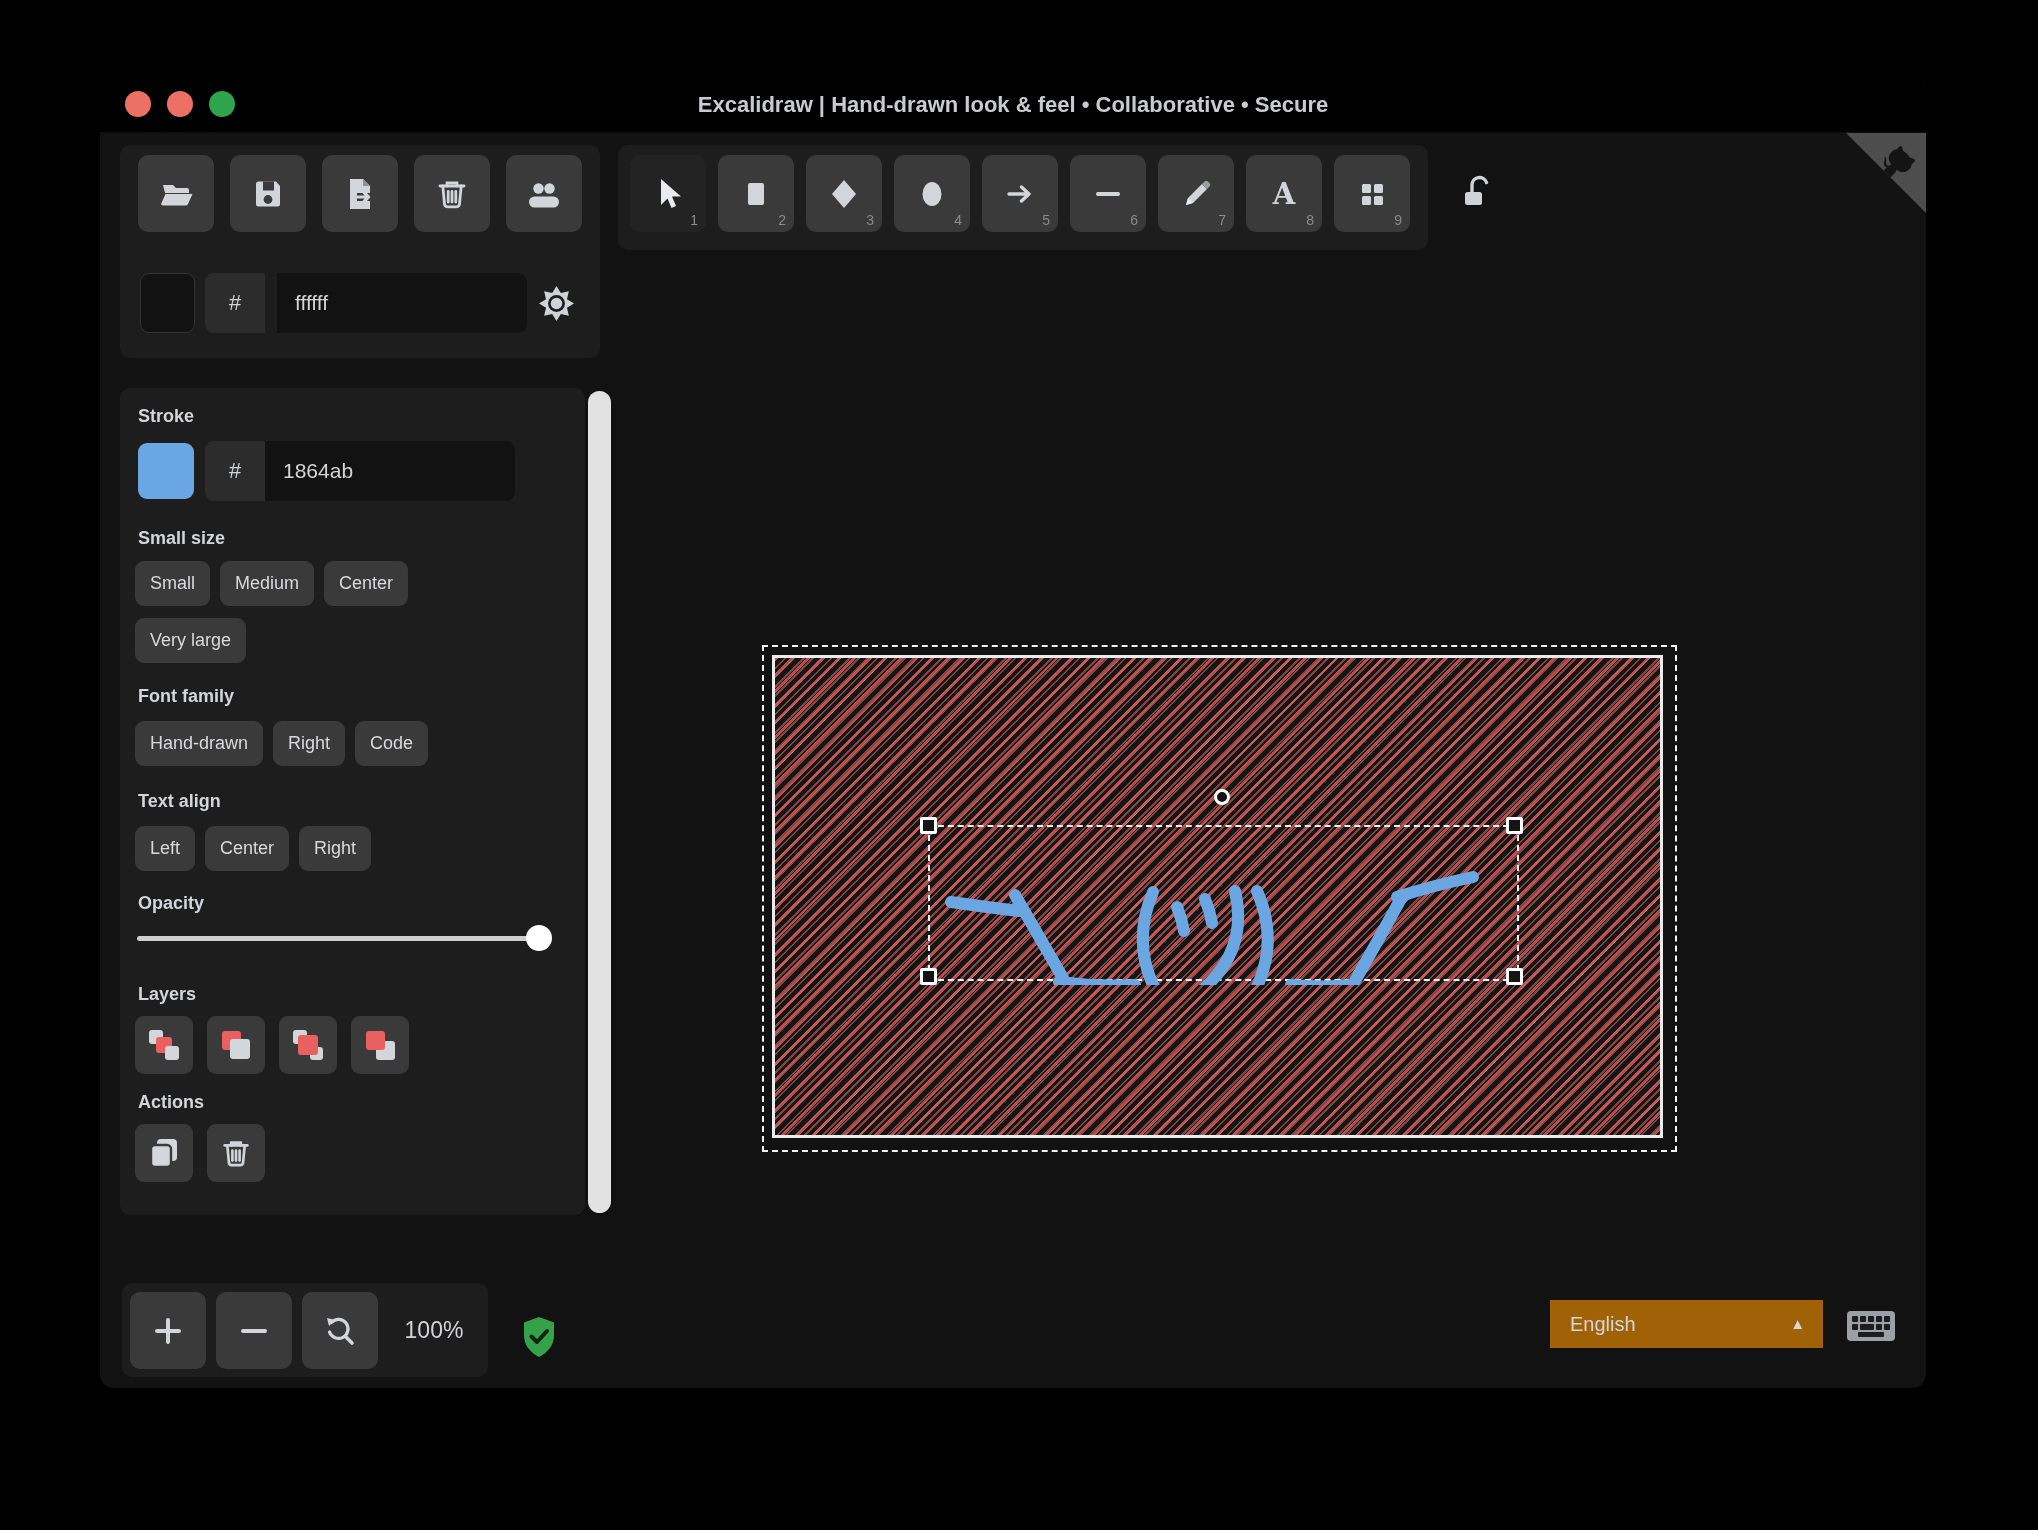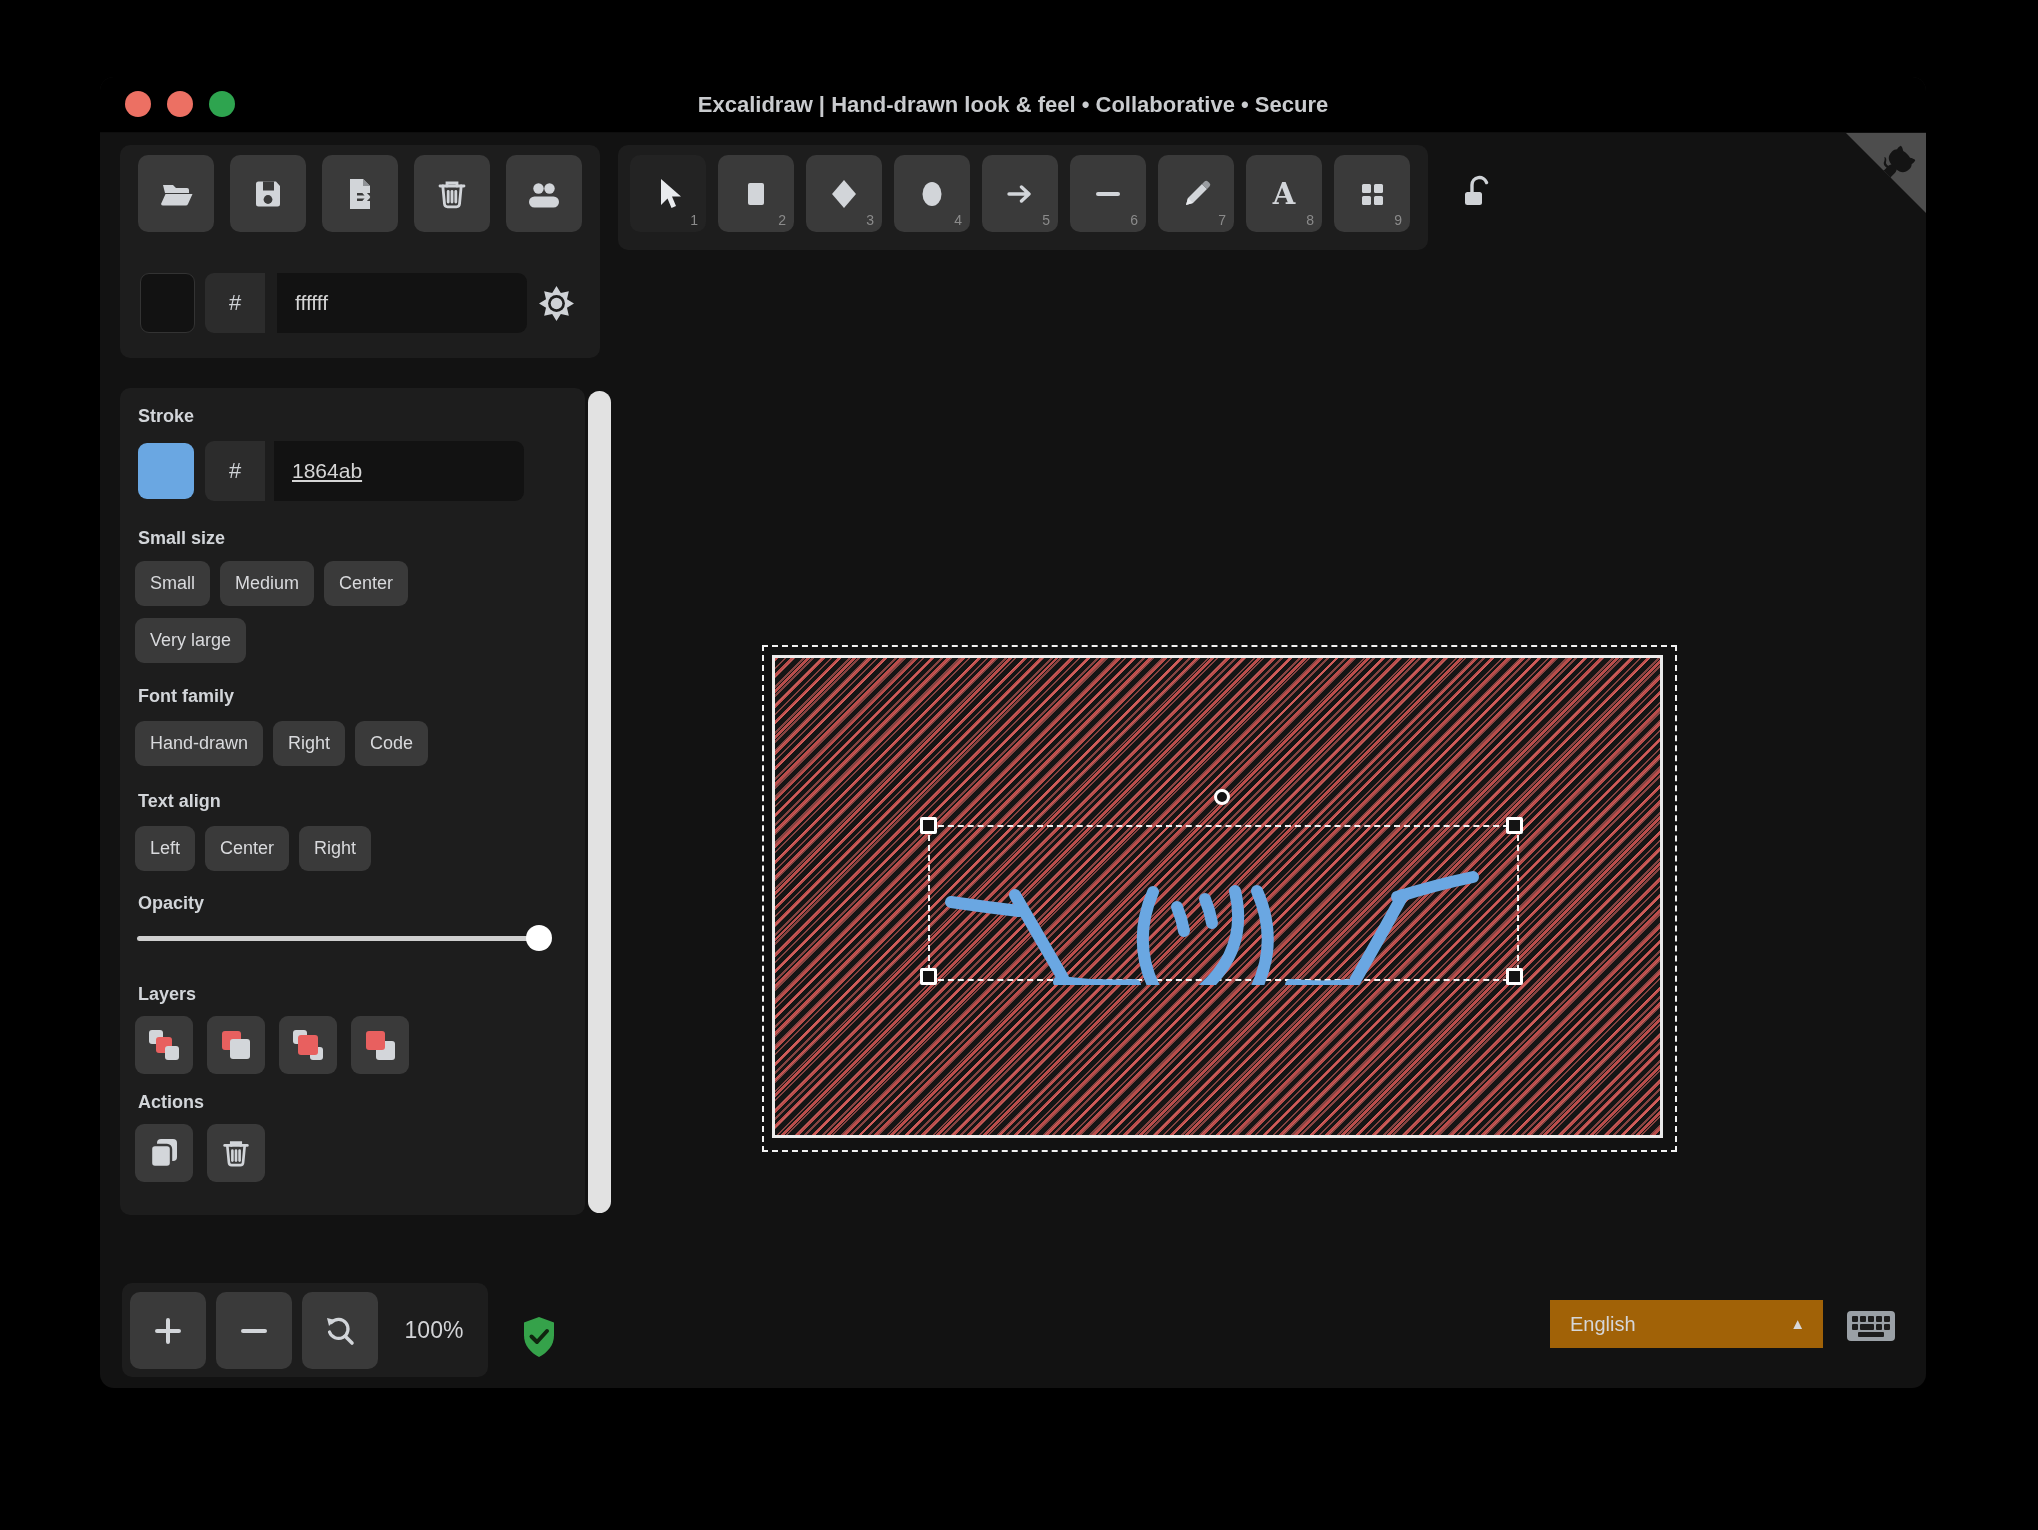--- a/index.html
+++ b/index.html
@@ -191,21 +191,21 @@
       <svg width="44" height="44" viewBox="0 0 44 44">
         <path d="M17 24v-8a7.5 7.5 0 0 1 14.6-2.4" stroke="#cfd2d6" stroke-width="3.4" fill="none" stroke-linecap="round"></path>
         <rect x="10" y="23" width="17" height="13" rx="2.5" fill="#cfd2d6"></rect>
       </svg>
     </div>
 
     <div class="island" style="left:20px;top:311px;width:465px;height:827px;">
       <div class="seclabel" style="top:18px;">Stroke</div>
       <div class="abs" style="left:18px;top:55px;width:56px;height:56px;background:#6aa7e2;border-radius:9px;"></div>
       <div class="hashbox" style="left:85px;top:53px;">#</div>
-      <div class="hexinput" style="left:154px;top:53px;width:232px;line-height:60px;text-decoration:underline;">1864ab</div>
+      <div class="hexinput" style="left:145px;top:53px;width:232px;line-height:60px;">1864ab</div>
 
       <div class="seclabel" style="top:140px;">Small size</div>
       <div class="optrow" style="top:173px;">
         <div class="optbtn">Small</div>
         <div class="optbtn">Medium</div>
         <div class="optbtn">Center</div>
       </div>
       <div class="optrow" style="top:230px;">
         <div class="optbtn">Very large</div>
       </div>

